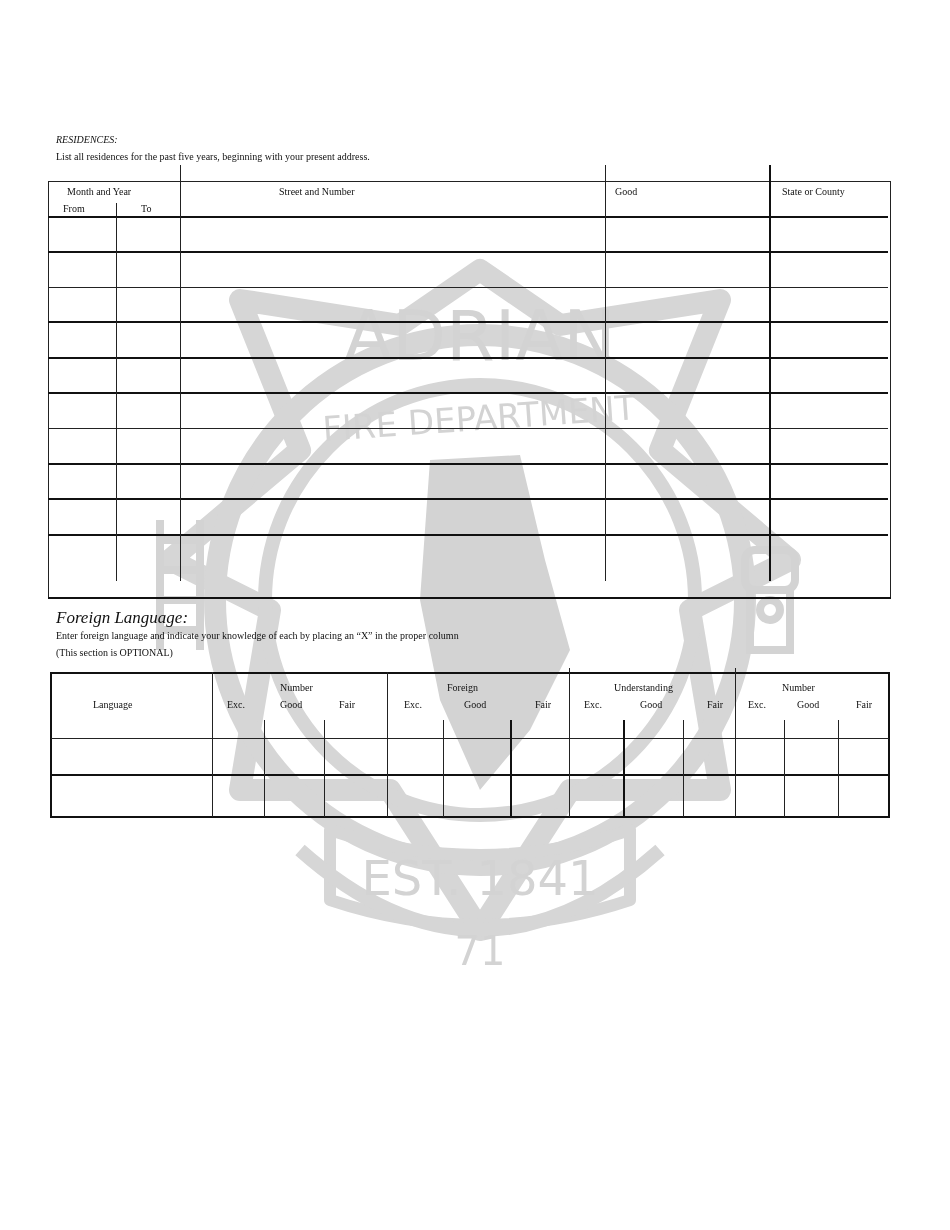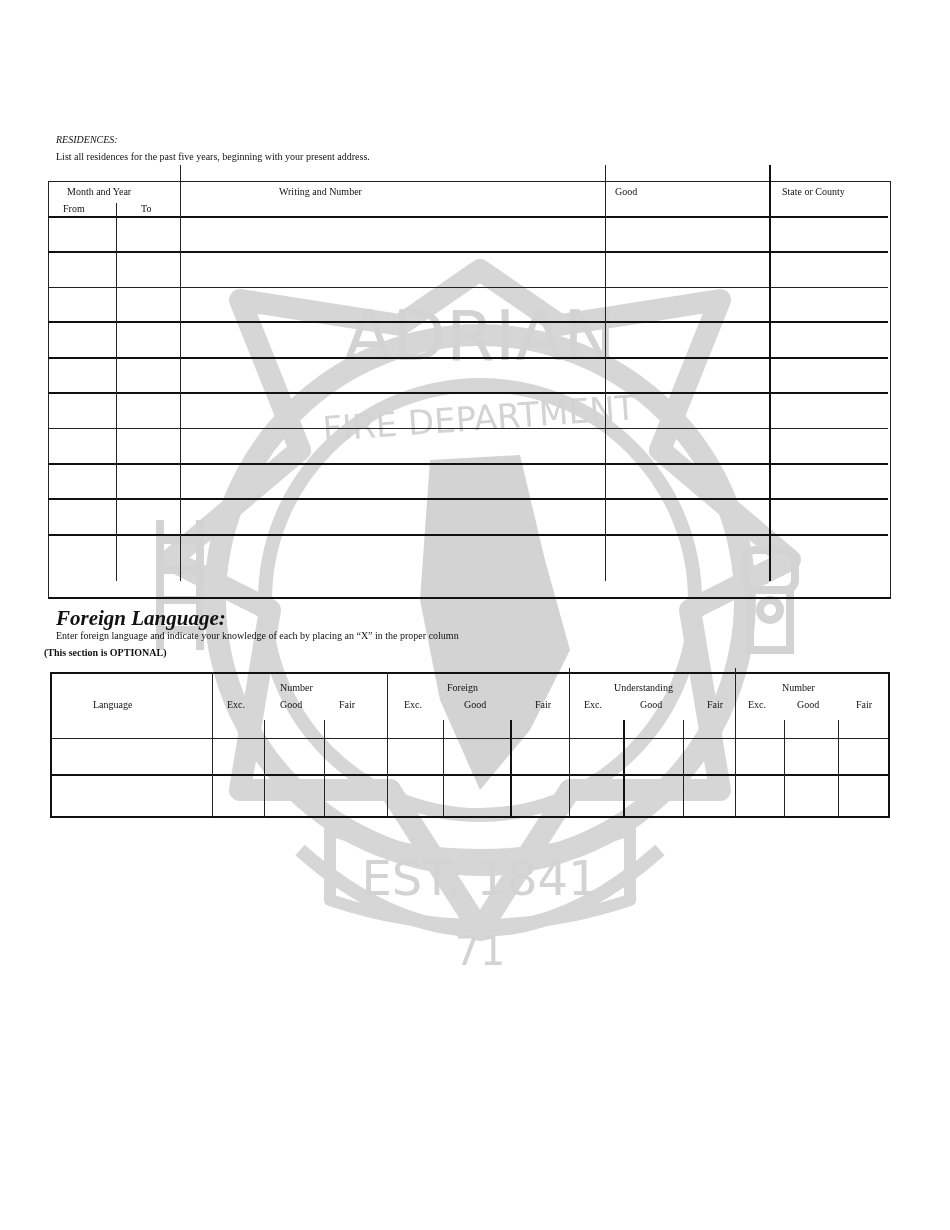--- a/index.html
+++ b/index.html
@@ -61,21 +61,21 @@
 
   <div class="box" style="left:48px;top:181px;width:843px;height:418px;"></div>
 
   <div class="vl" style="left:180px;top:165px;height:16px;"></div>
   <div class="vl" style="left:605px;top:165px;height:16px;"></div>
   <div class="vl thick" style="left:769px;top:165px;height:16px;"></div>
 
   <div class="abs txt" style="left:67px;top:184px;">Month and Year</div>
   <div class="abs txt" style="left:63px;top:201px;">From</div>
   <div class="abs txt" style="left:141px;top:201px;">To</div>
-  <div class="abs txt" style="left:279px;top:184px;">Writing and Number</div>
+  <div class="abs txt" style="left:279px;top:184px;">Street and Number</div>
   <div class="abs txt" style="left:615px;top:184px;">Good</div>
   <div class="abs txt" style="left:782px;top:184px;">State or County</div>
 
   <div class="vl" style="left:116px;top:203px;height:14px;"></div>
 
   <div class="hl thick" style="left:48px;top:216px;width:840px;"></div>
   <div class="hl thick" style="left:48px;top:251px;width:840px;"></div>
   <div class="hl" style="left:48px;top:287px;width:840px;"></div>
   <div class="hl thick" style="left:48px;top:321px;width:840px;"></div>
   <div class="hl thick" style="left:48px;top:357px;width:840px;"></div>
@@ -145,23 +145,23 @@
   <div class="cell" style="left:606px;top:500px;width:163px;height:34px;"></div>
   <div class="cell" style="left:771px;top:500px;width:117px;height:34px;"></div>
 
   <div class="cell" style="left:49px;top:536px;width:67px;height:45px;"></div>
   <div class="cell" style="left:117px;top:536px;width:63px;height:45px;"></div>
   <div class="cell" style="left:181px;top:536px;width:424px;height:45px;"></div>
   <div class="cell" style="left:606px;top:536px;width:163px;height:45px;"></div>
   <div class="cell" style="left:771px;top:536px;width:117px;height:45px;"></div>
 </div>
 
-<div class="abs txt ital" style="left:56px;top:610px;font-size:21px;font-weight:bold;">Foreign Language:</div>
+<div class="abs txt ital" style="left:56px;top:610px;font-size:17px;">Foreign Language:</div>
 <div class="abs txt" style="left:56px;top:628px;">Enter foreign language and indicate your knowledge of each by placing an “X” in the proper column</div>
-<div class="abs txt" style="left:44px;top:645px;font-weight:bold;">(This section is OPTIONAL)</div>
+<div class="abs txt" style="left:56px;top:645px;">(This section is OPTIONAL)</div>
 
 <div>
   <div class="box" style="left:50px;top:672px;width:840px;height:146px;border-width:2px;border-color:#111;"></div>
 
   <div class="vl" style="left:569px;top:668px;height:4px;"></div>
   <div class="vl" style="left:735px;top:668px;height:4px;"></div>
 
   <div class="abs txt" style="left:93px;top:697px;">Language</div>
 
   <div class="abs txt" style="left:280px;top:680px;">Number</div>

